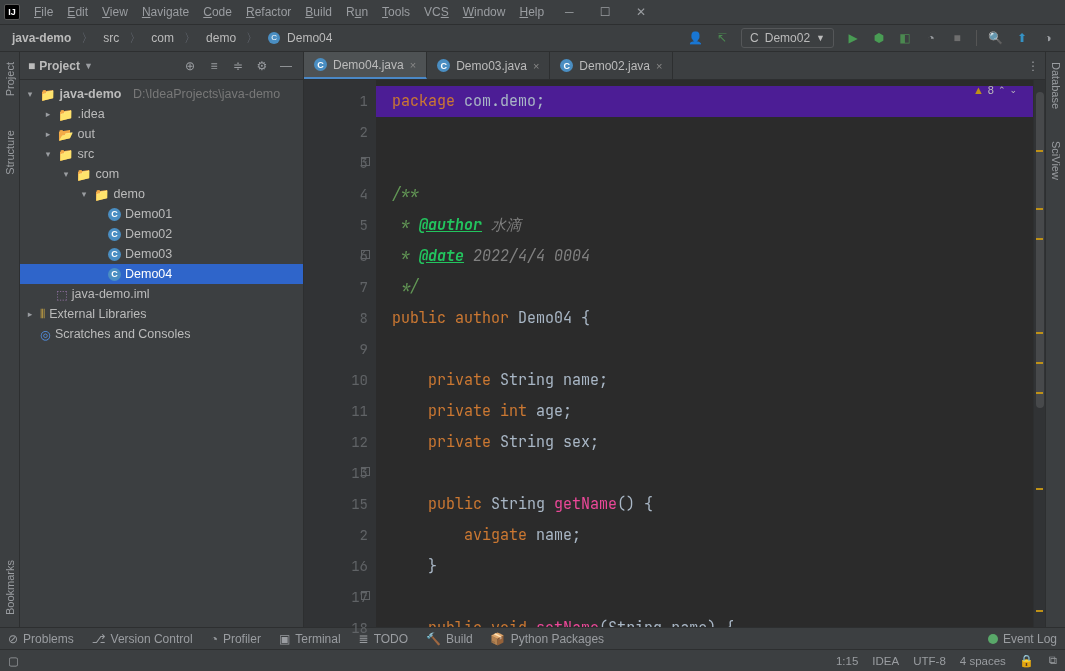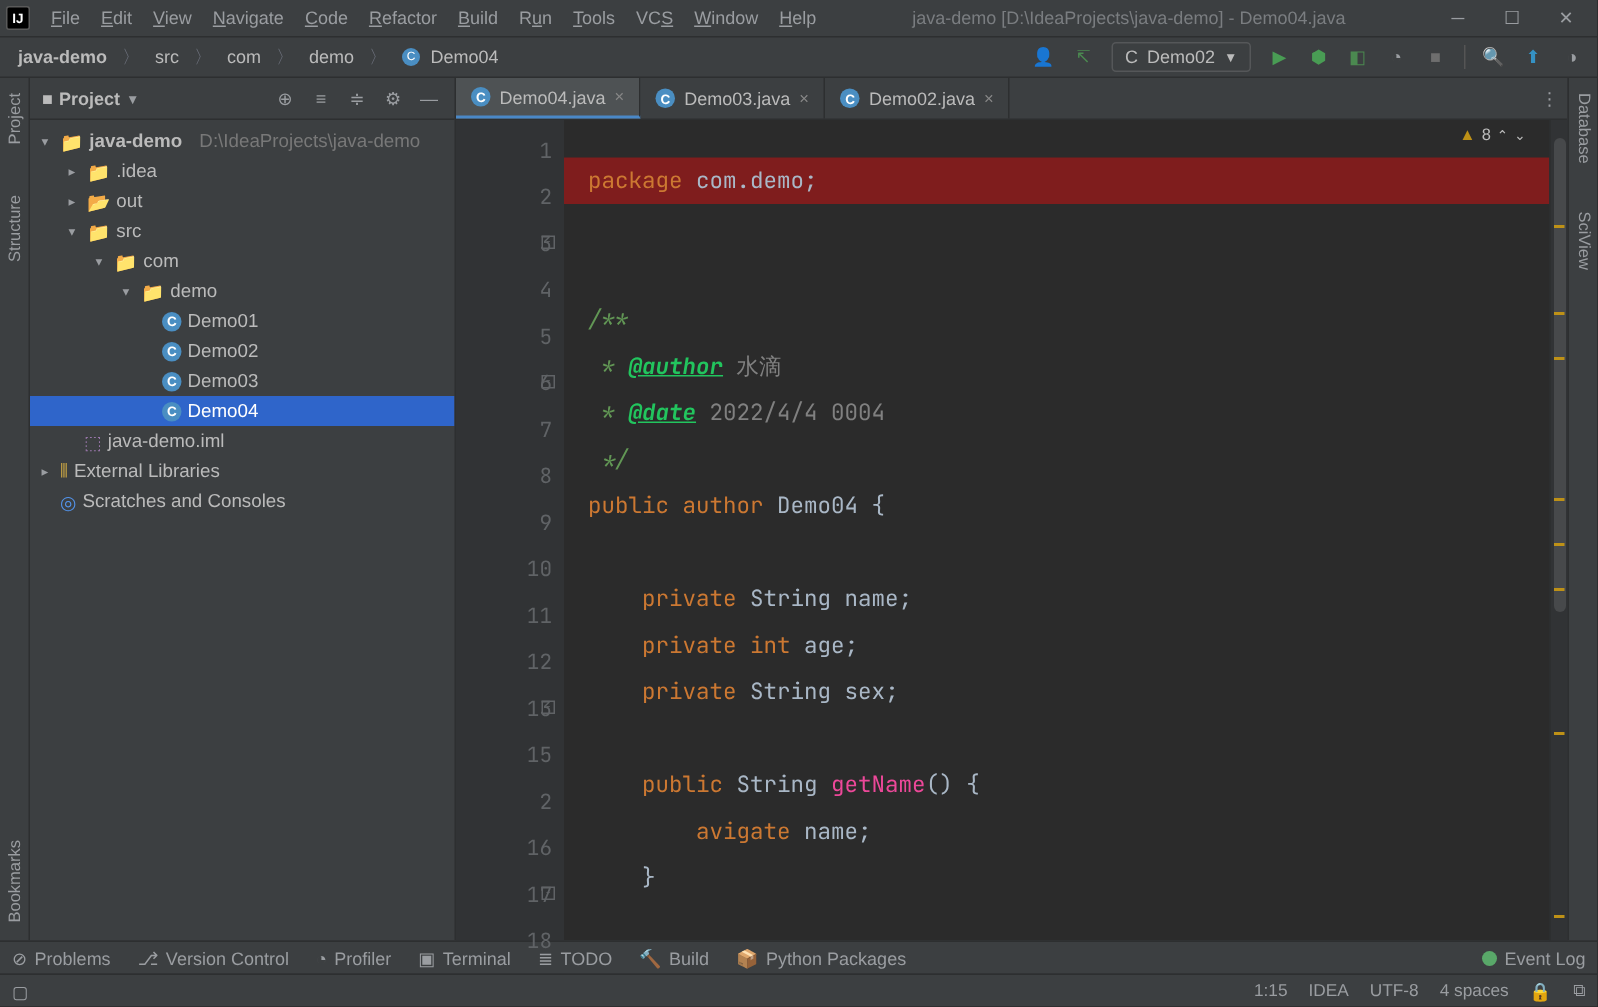--- a/index.html
+++ b/index.html
@@ -60,26 +60,26 @@
 .tab { display:flex; align-items:center; gap:6px; padding:0 10px; border-right:1px solid #2d2f30; color:#bbbbbb; font-size:12px;}
 .tab.active { background:#4e5254; border-bottom:2px solid #4a88c7; }
 .tab .close { color:#888; font-size:11px; }
 .tabs .more { margin-left:auto; width:24px; display:flex; align-items:center; justify-content:center; color:#9a9da1;}
 .code-wrap { flex:1; display:flex; min-height:0; position:relative; }
 .gutter { width:72px; background:#313335; text-align:right; padding:6px 8px 6px 0; color:#606366; font-family:"JetBrains Mono",Consolas,monospace; font-size:14px; line-height:31px; user-select:none; position:relative;}
 .gut-line { height:31px; position:relative; }
 .fold { position:absolute; right:-2px; top:9px; width:9px; height:9px; border:1px solid #606366; font-size:7px; line-height:7px; text-align:center; color:#606366;}
 .code { flex:1; padding:6px 0 6px 16px; font-family:"JetBrains Mono",Consolas,monospace; font-size:15px; line-height:31px; white-space:pre; color:#a9b7c6; overflow:hidden;}
 .kw { color:#cc7832; }
-.com { color:#808080; }
+.com { color:#808080; font-style:italic; }
 .doc { color:#629755; font-style:italic; }
 .doctag { color:#22c55e; font-style:italic; font-weight:bold; text-decoration:underline; }
 .typ { color:#a9b7c6; }
 .fn { color:#ec4899; }
-.cur-line { background:#7f1d1d; display:block; margin-left:-16px; padding-left:16px;margin-top:19px; }
+.cur-line { background:#4c1d95; display:block; margin-left:-16px; padding-left:16px; }
 .err-strip { width:12px; background:#313335; border-left:1px solid #2d2f30; position:relative;}
 .err-mark { position:absolute; right:2px; width:7px; height:2px; background:#be9117;}
 .caret-ind { position:absolute; top:4px; right:28px; display:flex; align-items:center; gap:4px; color:#bbbbbb; font-size:11px; z-index:5;}
 .caret-ind .wtri { color:#be9117; }
 .scrollthumb { position:absolute; right:1px; top:12px; width:8px; height:316px; background:#47494b; border-radius:4px; }
 
 .btb { height:22px; background:#3c3f41; border-top:1px solid #2d2f30; display:flex; align-items:center; padding:0 8px; gap:18px; color:#9a9da1; font-size:12px;}
 .btb .item { display:flex; align-items:center; gap:5px;}
 .btb .spacer { flex:1;}
 .evt-dot { width:10px; height:10px; border-radius:50%; background:#59a869; display:inline-block;}
@@ -98,21 +98,20 @@
   <div class="menu-item"><u>V</u>iew</div>
   <div class="menu-item"><u>N</u>avigate</div>
   <div class="menu-item"><u>C</u>ode</div>
   <div class="menu-item"><u>R</u>efactor</div>
   <div class="menu-item"><u>B</u>uild</div>
   <div class="menu-item">R<u>u</u>n</div>
   <div class="menu-item"><u>T</u>ools</div>
   <div class="menu-item">VC<u>S</u></div>
   <div class="menu-item"><u>W</u>indow</div>
   <div class="menu-item"><u>H</u>elp</div>
-  <div class="title-text">java-demo [D:\IdeaProjects\java-demo] - Demo04.java</div>
   <div class="win-ctrl">─</div>
   <div class="win-ctrl">☐</div>
   <div class="win-ctrl">✕</div>
 </div>
 
 <div class="toolbar">
   <div class="crumb">
       <b>java-demo</b>
     </div>
   <span class="crumb-sep">〉</span>

